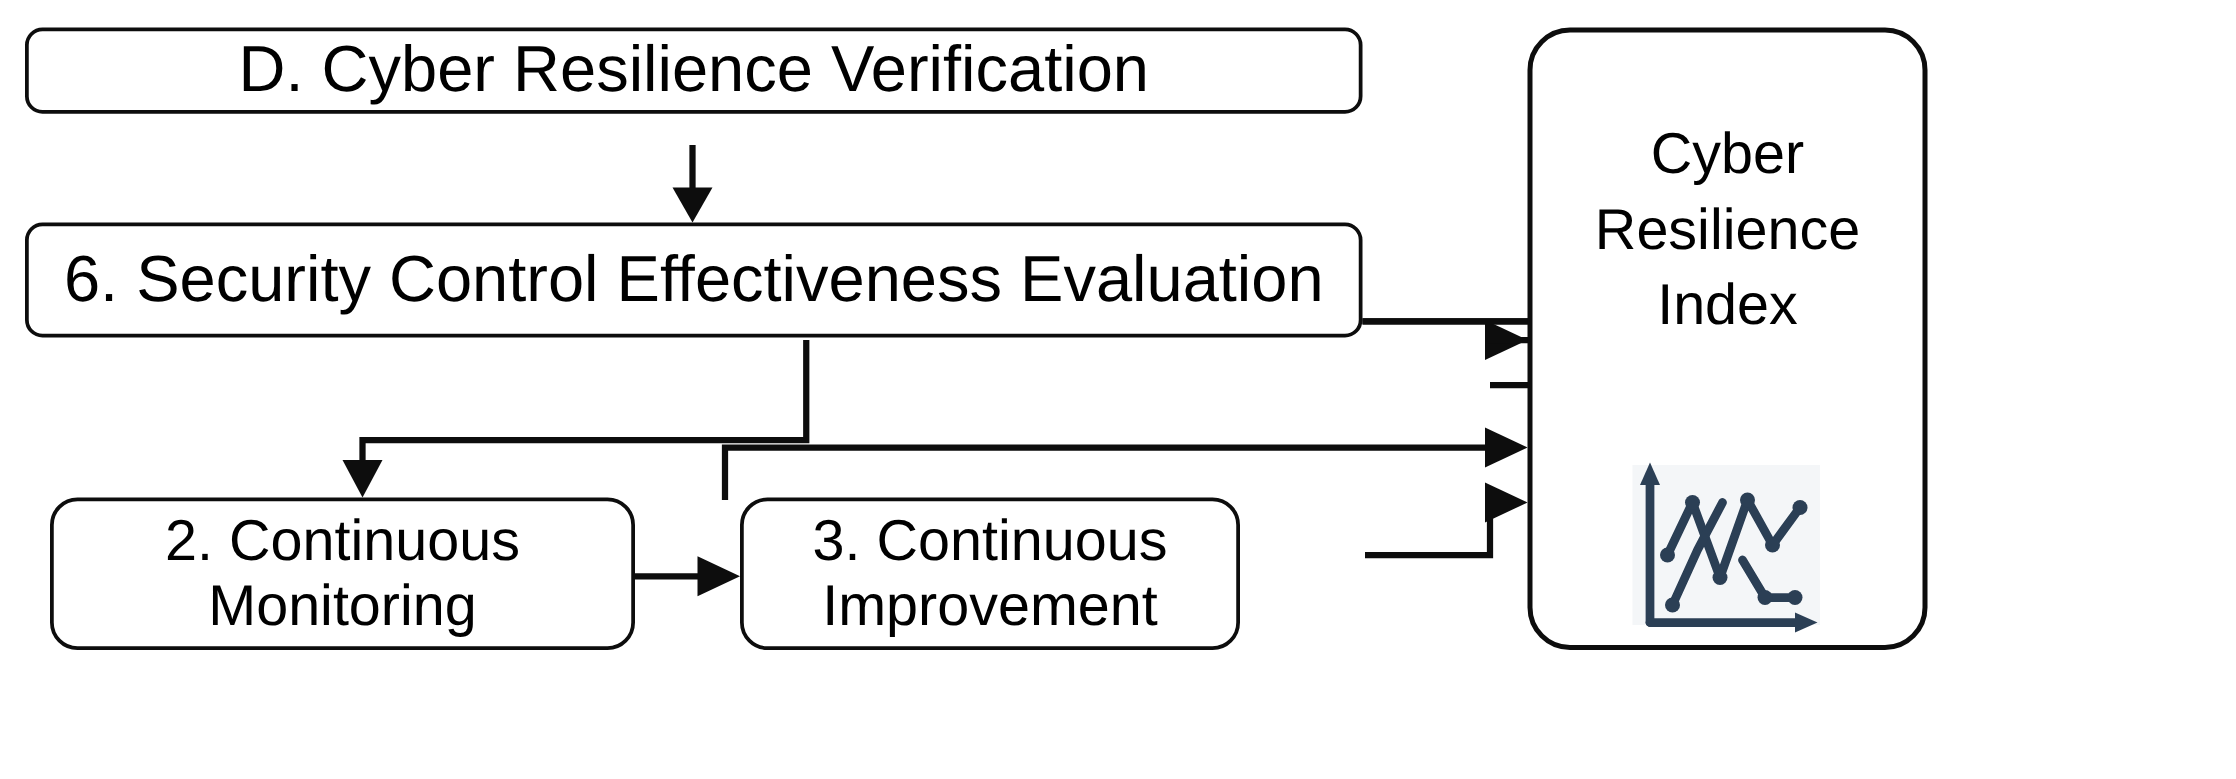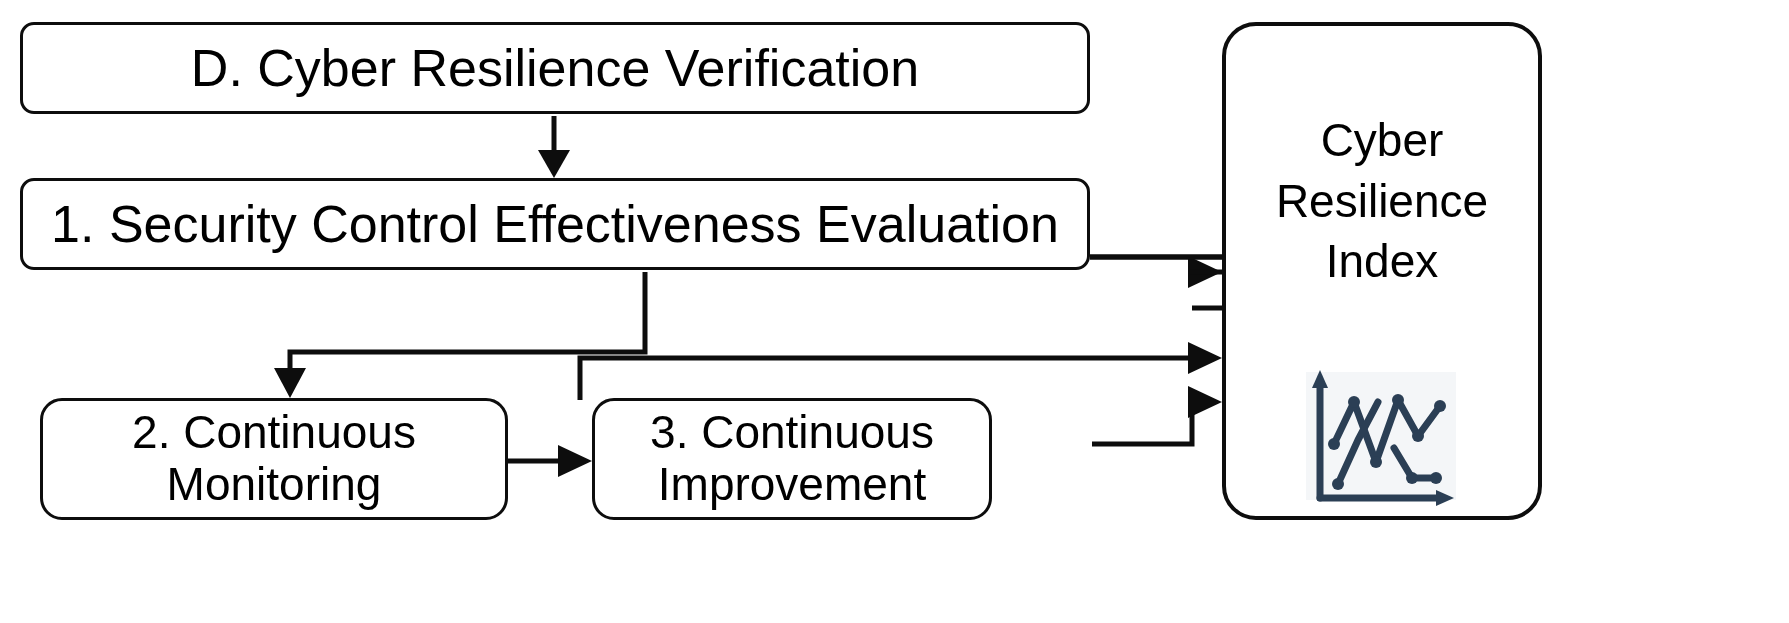--- a/index.html
+++ b/index.html
@@ -27,21 +27,21 @@
     justify-content: center;
     text-align: center;
     color: #000000;
     line-height: 1.12;
     font-weight: 400;
   }
   #node-d {
     left: 20px;
     top: 22px;
     width: 1070px;
-    height: 92px;
+    height: 69px;
     border-radius: 14px;
     font-size: 52px;
   }
   #node-1 {
     left: 20px;
     top: 178px;
     width: 1070px;
     height: 92px;
     border-radius: 14px;
     font-size: 52px;
@@ -67,21 +67,21 @@
   #node-index {
     left: 1222px;
     top: 22px;
     width: 320px;
     height: 498px;
     border-radius: 34px;
     border-width: 4px;
     flex-direction: column;
     justify-content: flex-start;
     font-size: 46px;
-    padding-top: 84px;
+    padding-top: 66px;
   }
   .node-label {
     display: block;
     white-space: pre-line;
     padding: 0 12px;
   }
   #index-label {
     white-space: pre-line;
     line-height: 1.32;
     font-size: 46px;
@@ -149,21 +149,21 @@
       <path d="M 1092 444 L 1192 444 L 1192 402 L 1190 402"></path>
       <polygon points="1222,402 1188,386 1188,418"></polygon>
     </g>
   </svg>
 
   <div class="node" id="node-d">
     <span class="node-label">D. Cyber Resilience Verification</span>
   </div>
 
   <div class="node" id="node-1">
-    <span class="node-label">1. Security Control Effectiveness Evaluation</span>
+    <span class="node-label">6. Security Control Effectiveness Evaluation</span>
   </div>
 
   <div class="node" id="node-2">
     <span class="node-label">2. Continuous
 Monitoring</span>
   </div>
 
   <div class="node" id="node-3">
     <span class="node-label">3. Continuous
 Improvement</span>

